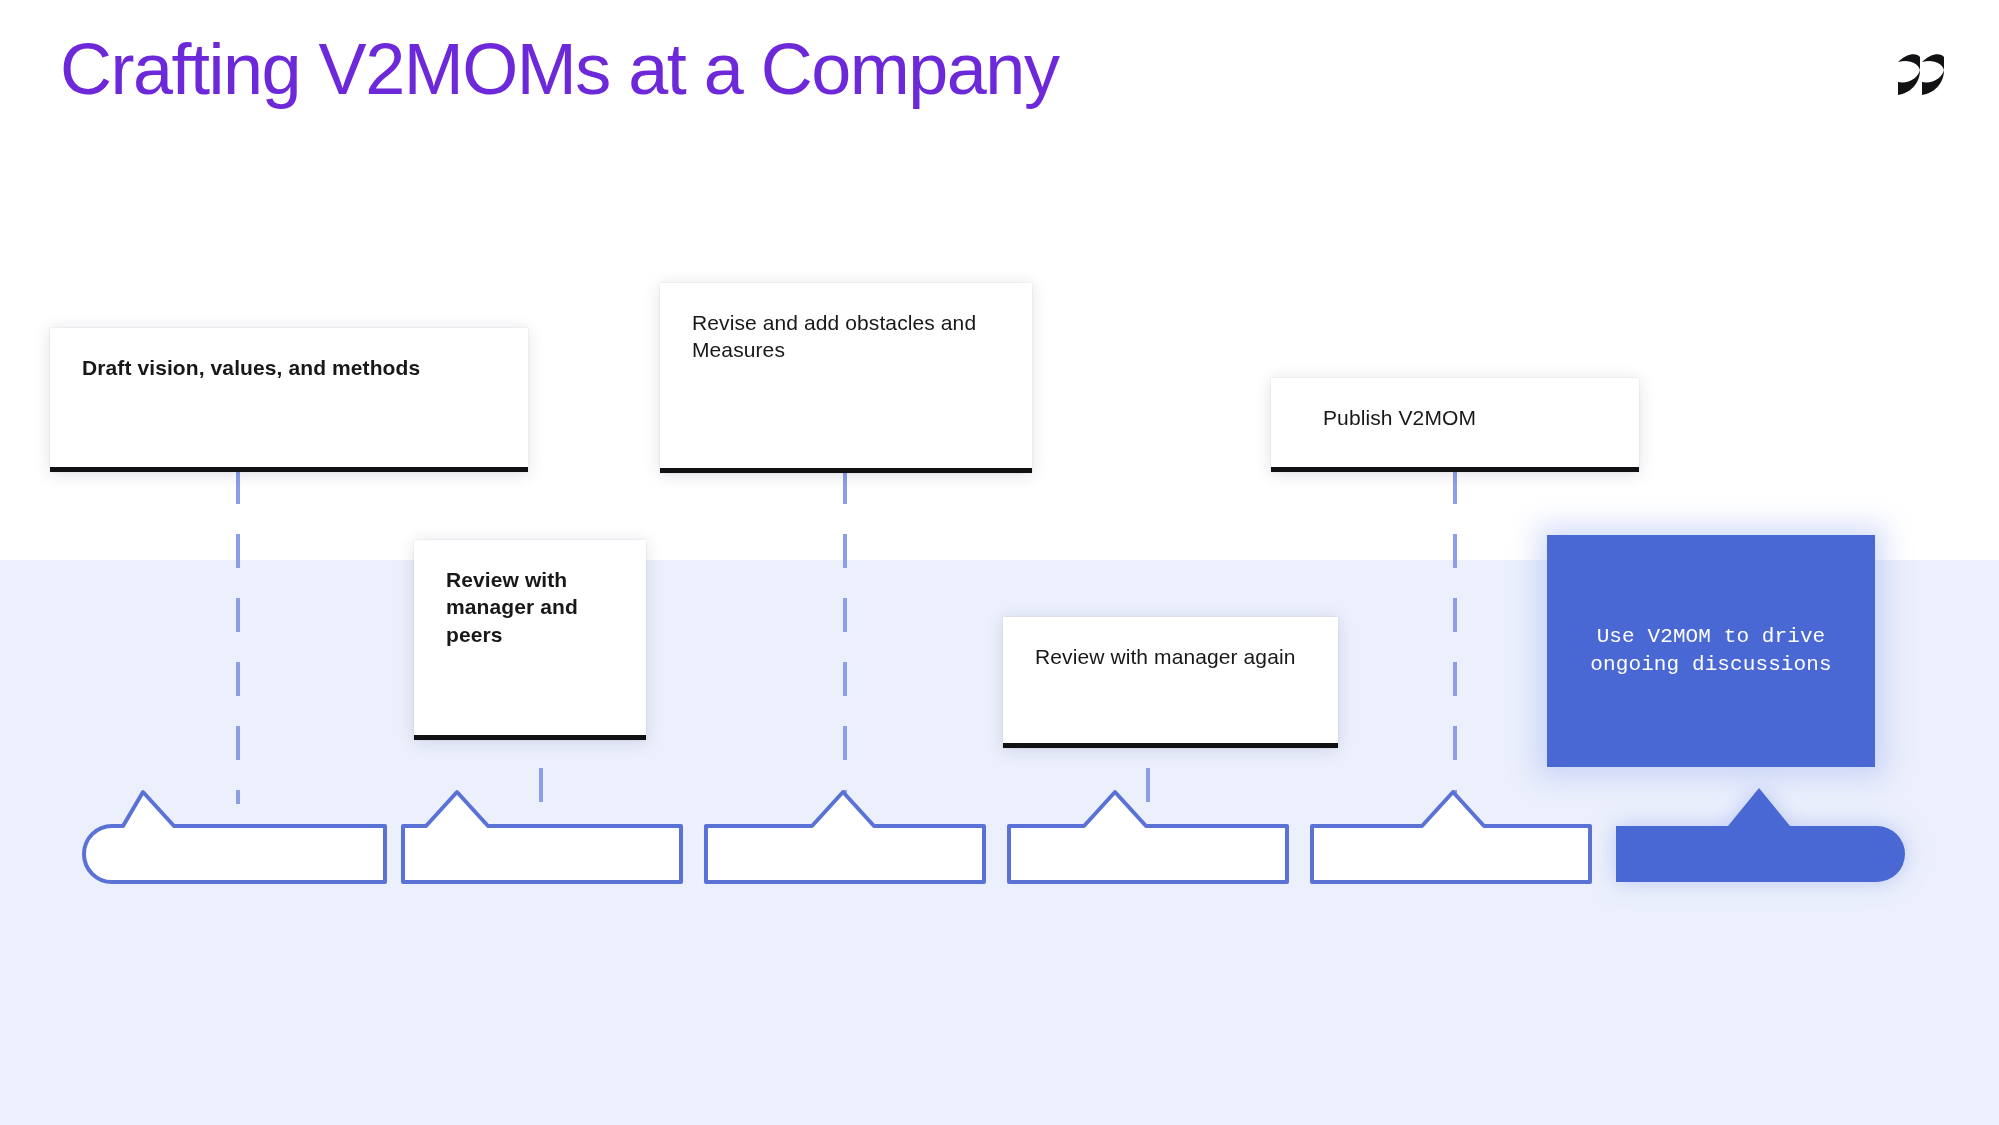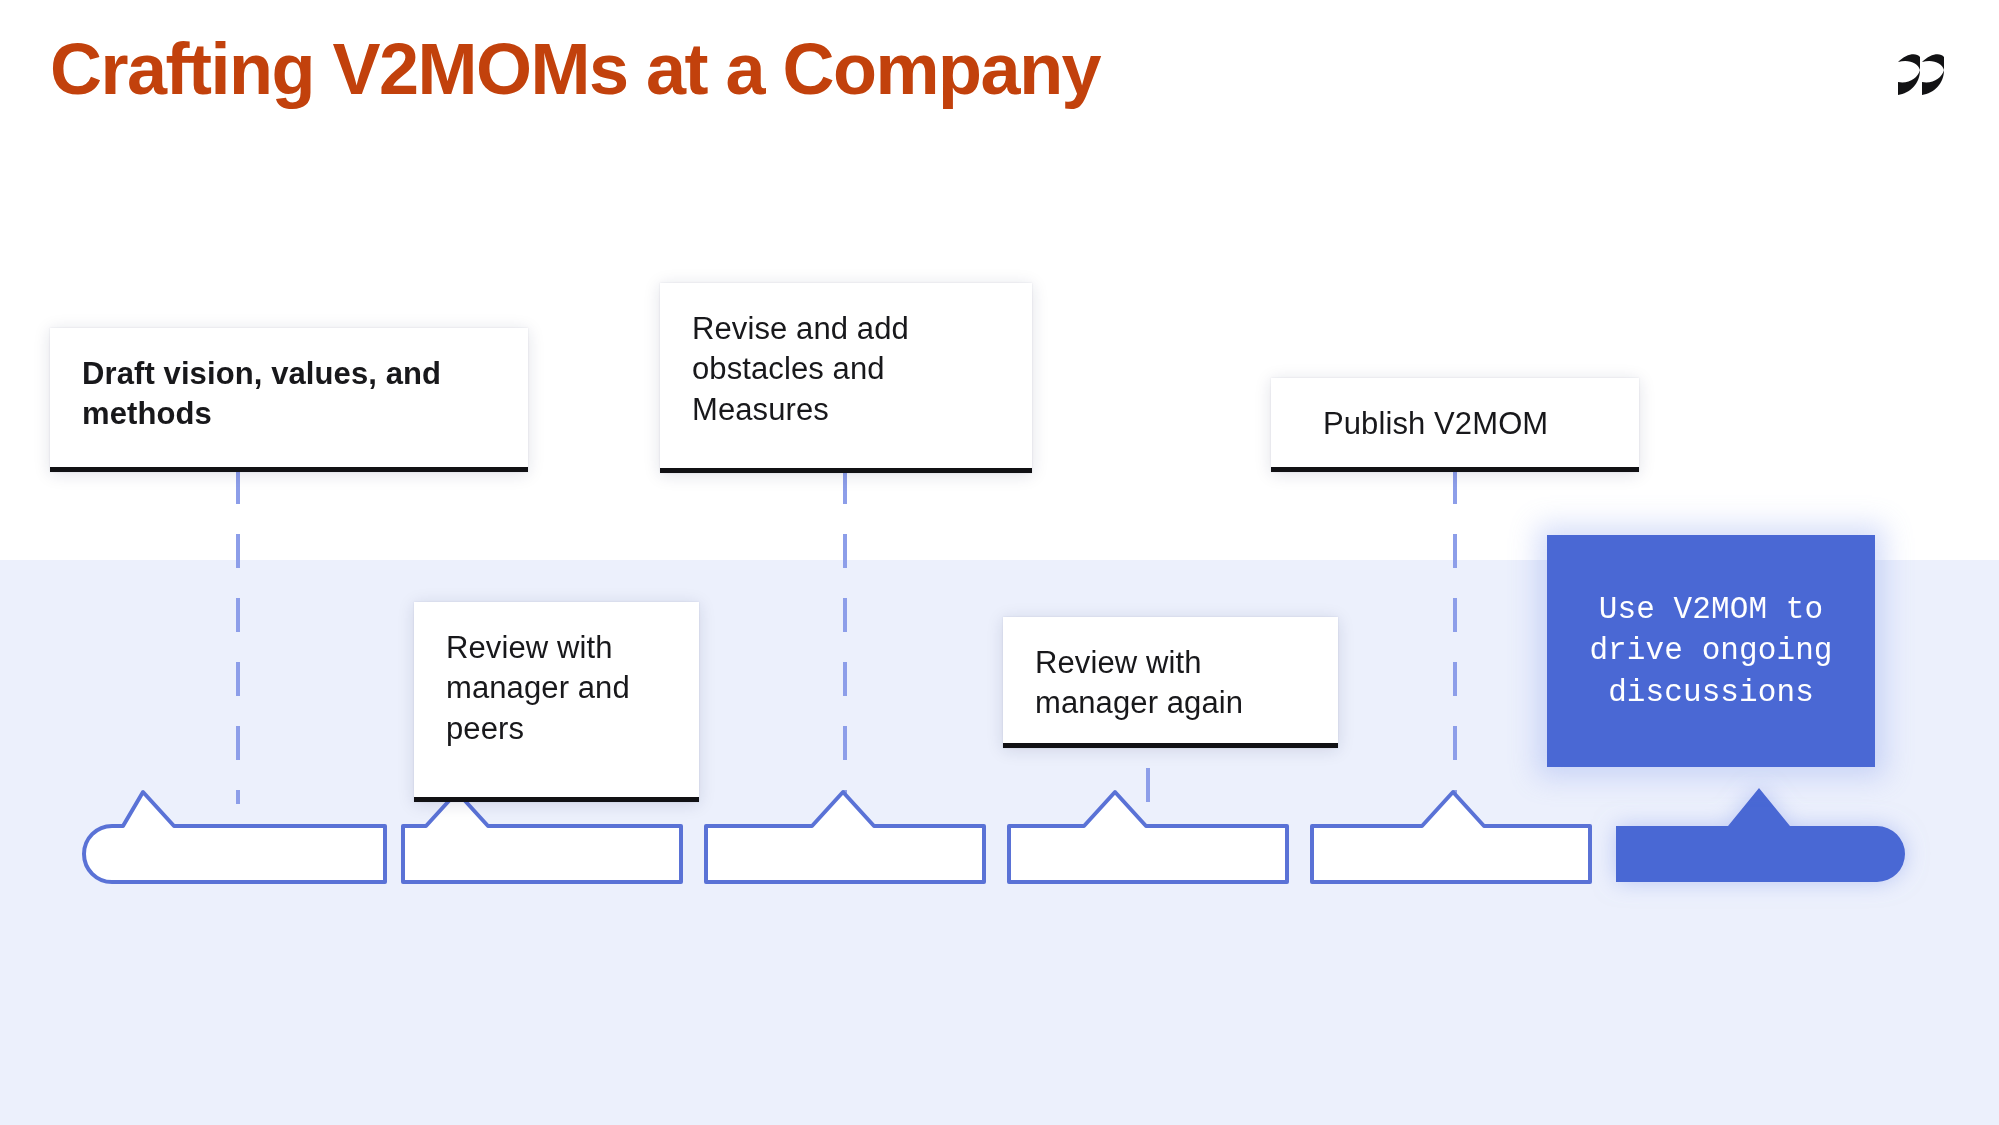--- a/index.html
+++ b/index.html
@@ -19,25 +19,25 @@
   
   .band{
     position:absolute;left:0;right:0;
     top:560px;bottom:0;
     background:#ecf0fc;
     z-index:0;
   }
   
   .title{
     position:absolute;
-    left:50px;top:28px;
+    left:60px;top:28px;
     font-size:72px;
-    font-weight:700;
+    font-weight:400;
     letter-spacing:-1.5px;
-    color:#c2410c;
+    color:#6d28d9;
     white-space:nowrap;
     z-index:6;
     line-height:1.15;
   }
   
   .logo{
     position:absolute;
     right:52px;top:48px;
     width:52px;height:48px;
     z-index:6;
@@ -59,21 +59,21 @@
     position:absolute;
     background:#ffffff;
     border-bottom:5px solid #111114;
     box-shadow:0 2px 16px rgba(20,30,80,.13), 0 0 2px rgba(20,30,80,.10);
     box-sizing:border-box;
     z-index:3;
     display:flex;
     align-items:flex-start;
   }
   .card .txt{
-    font-size:31px;
+    font-size:21px;
     line-height:1.30;
     color:#18181b;
     padding:26px 24px 20px 32px;
     letter-spacing:.1px;
   }
   .card.blue{
     background:#4a68d4;
     border-bottom:none;
     box-shadow:0 0 26px 10px rgba(120,145,235,.30);
     align-items:center;
@@ -117,21 +117,21 @@
   <div class="dash" style="left:236px;  top:470px;  height:334px;"></div>
   <div class="dash" style="left:539px;  top:768px;  height:38px;"></div>
   <div class="dash" style="left:843px;  top:470px;  height:334px;"></div>
   <div class="dash" style="left:1146px; top:768px;  height:38px;"></div>
   <div class="dash" style="left:1453px; top:470px;  height:334px;"></div>
 
   <div class="card" style="left:50px;top:328px;width:478px;height:144px;font-weight:bold;">
     <div class="txt">Draft vision, values, and methods</div>
   </div>
 
-  <div class="card" style="left:414px;top:602px;width:285px;height:200px;">
+  <div class="card" style="left:414px;top:540px;width:232px;height:200px;font-weight:bold;">
     <div class="txt">Review with manager and peers</div>
   </div>
 
   <div class="card" style="left:660px;top:283px;width:372px;height:190px;">
     <div class="txt">Revise and add obstacles and Measures</div>
   </div>
 
   <div class="card" style="left:1003px;top:617px;width:335px;height:131px;">
     <div class="txt">Review with manager again</div>
   </div>

